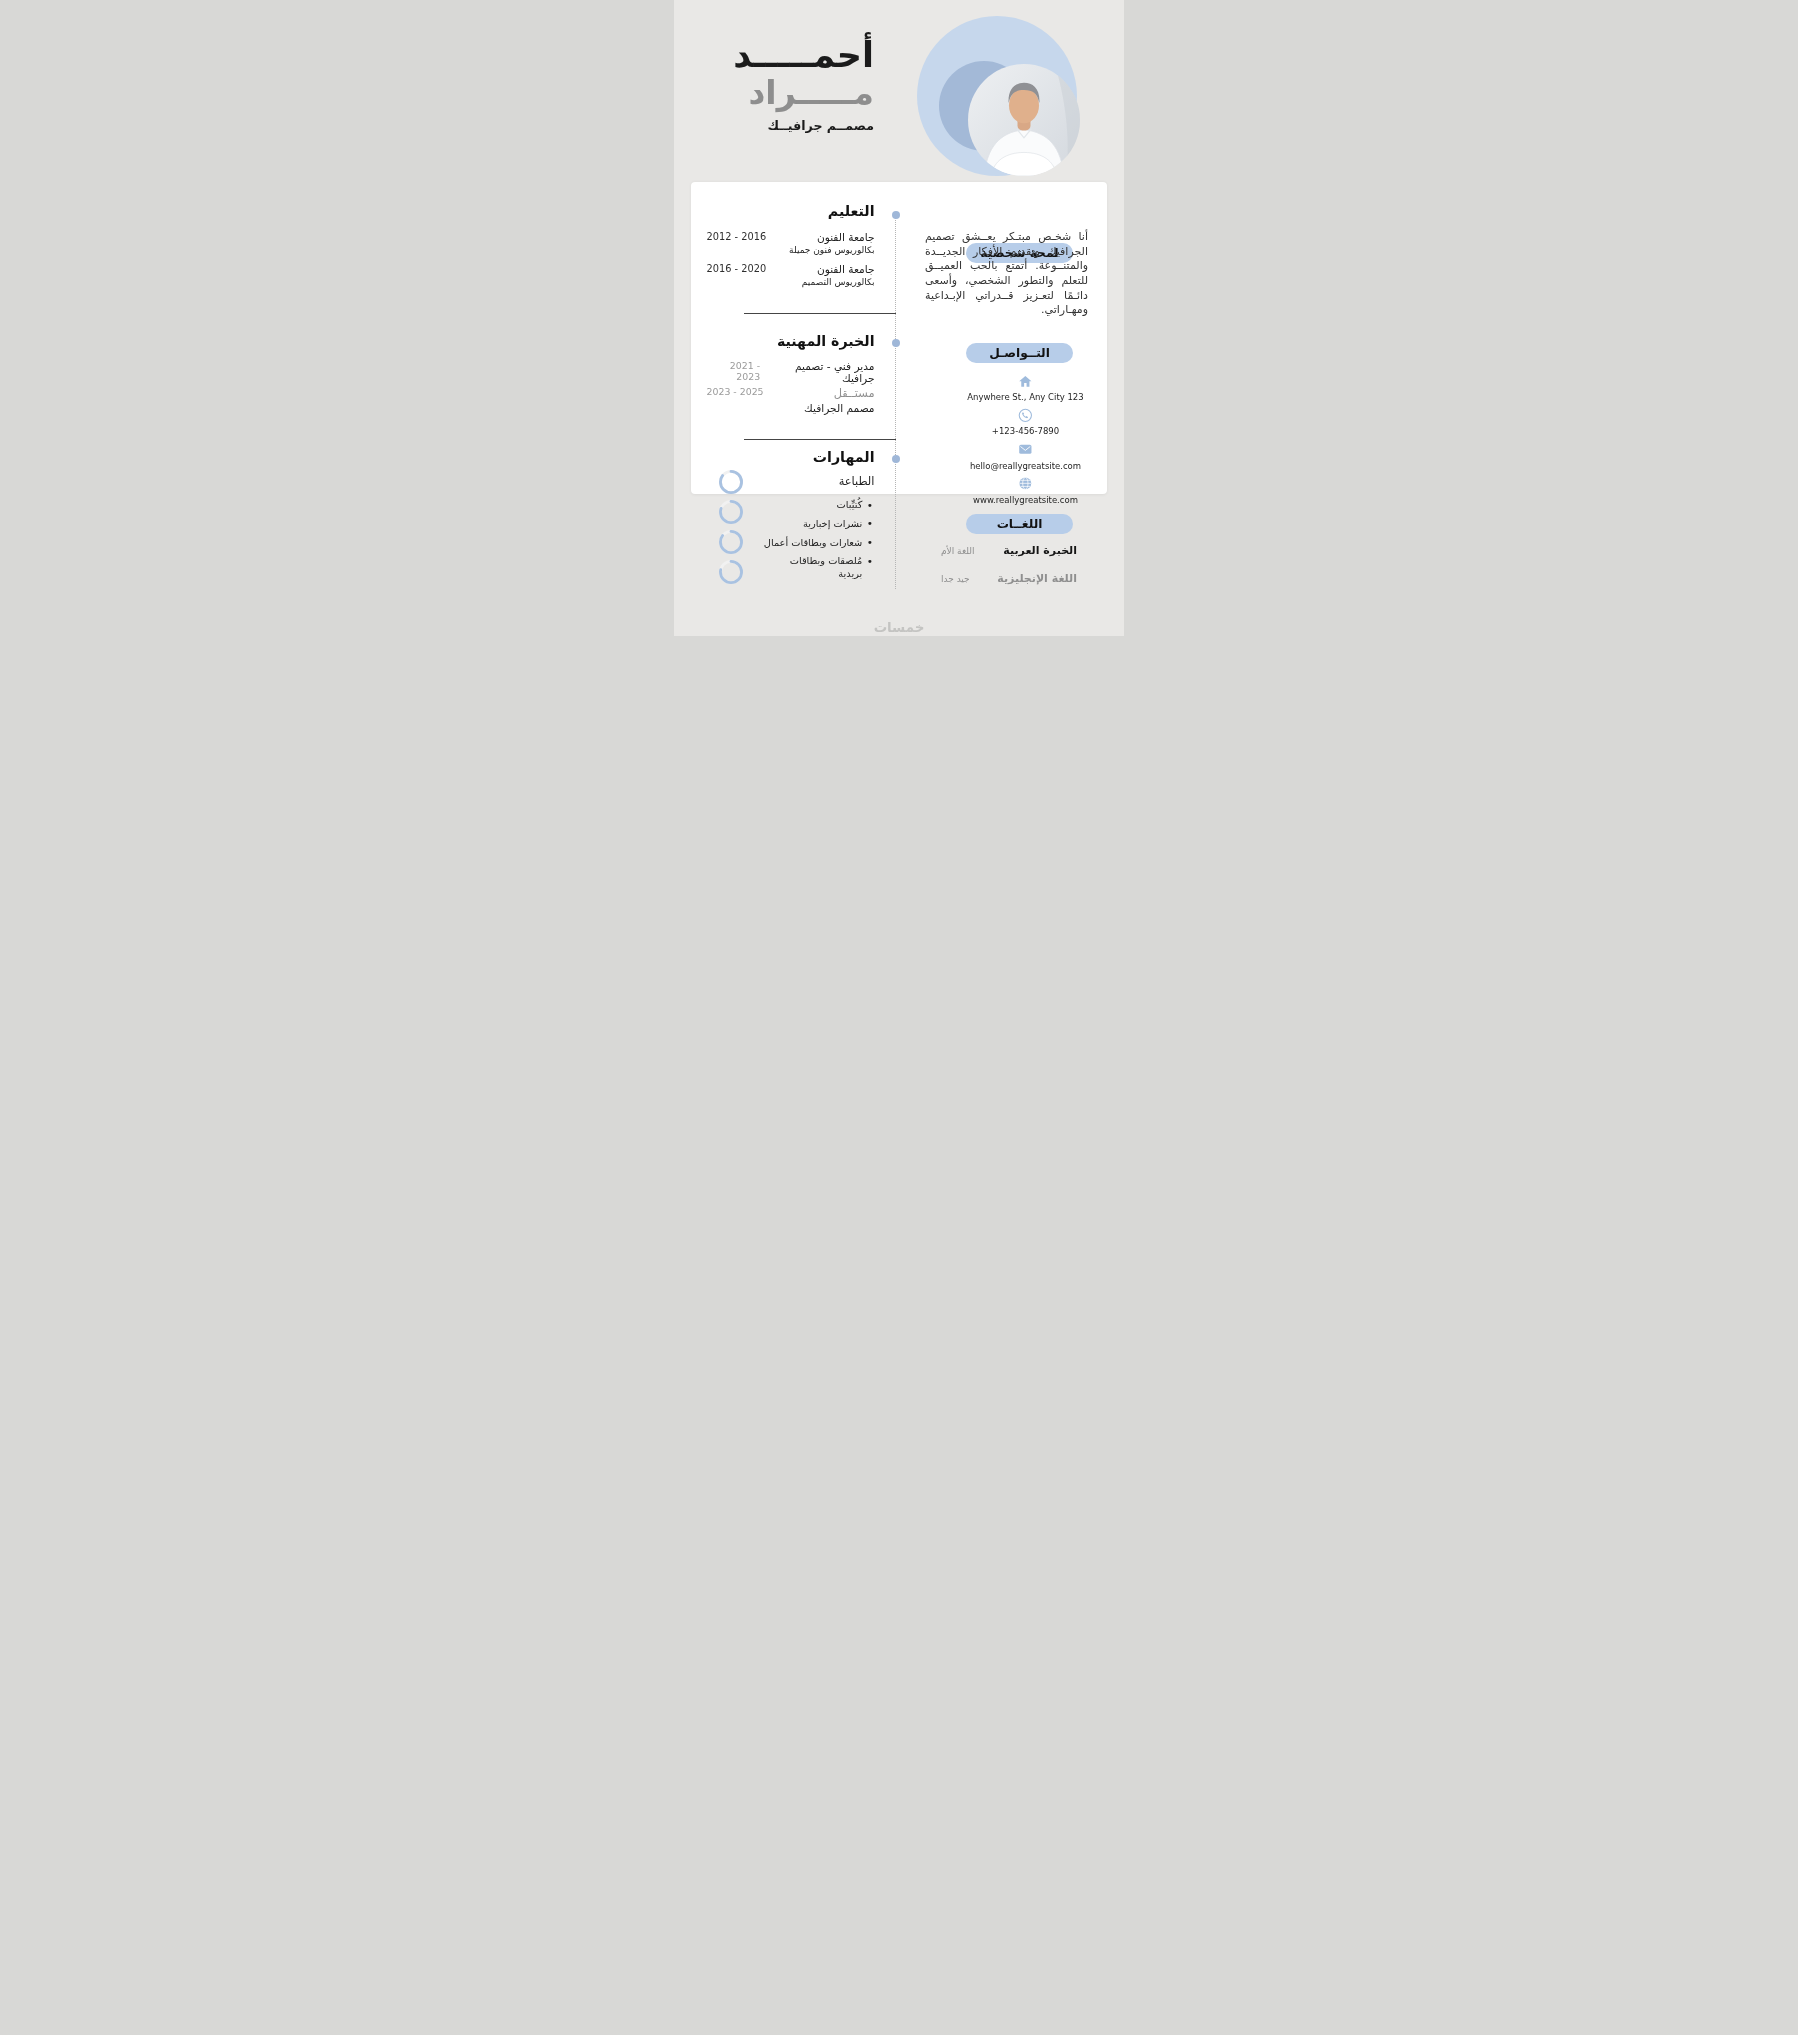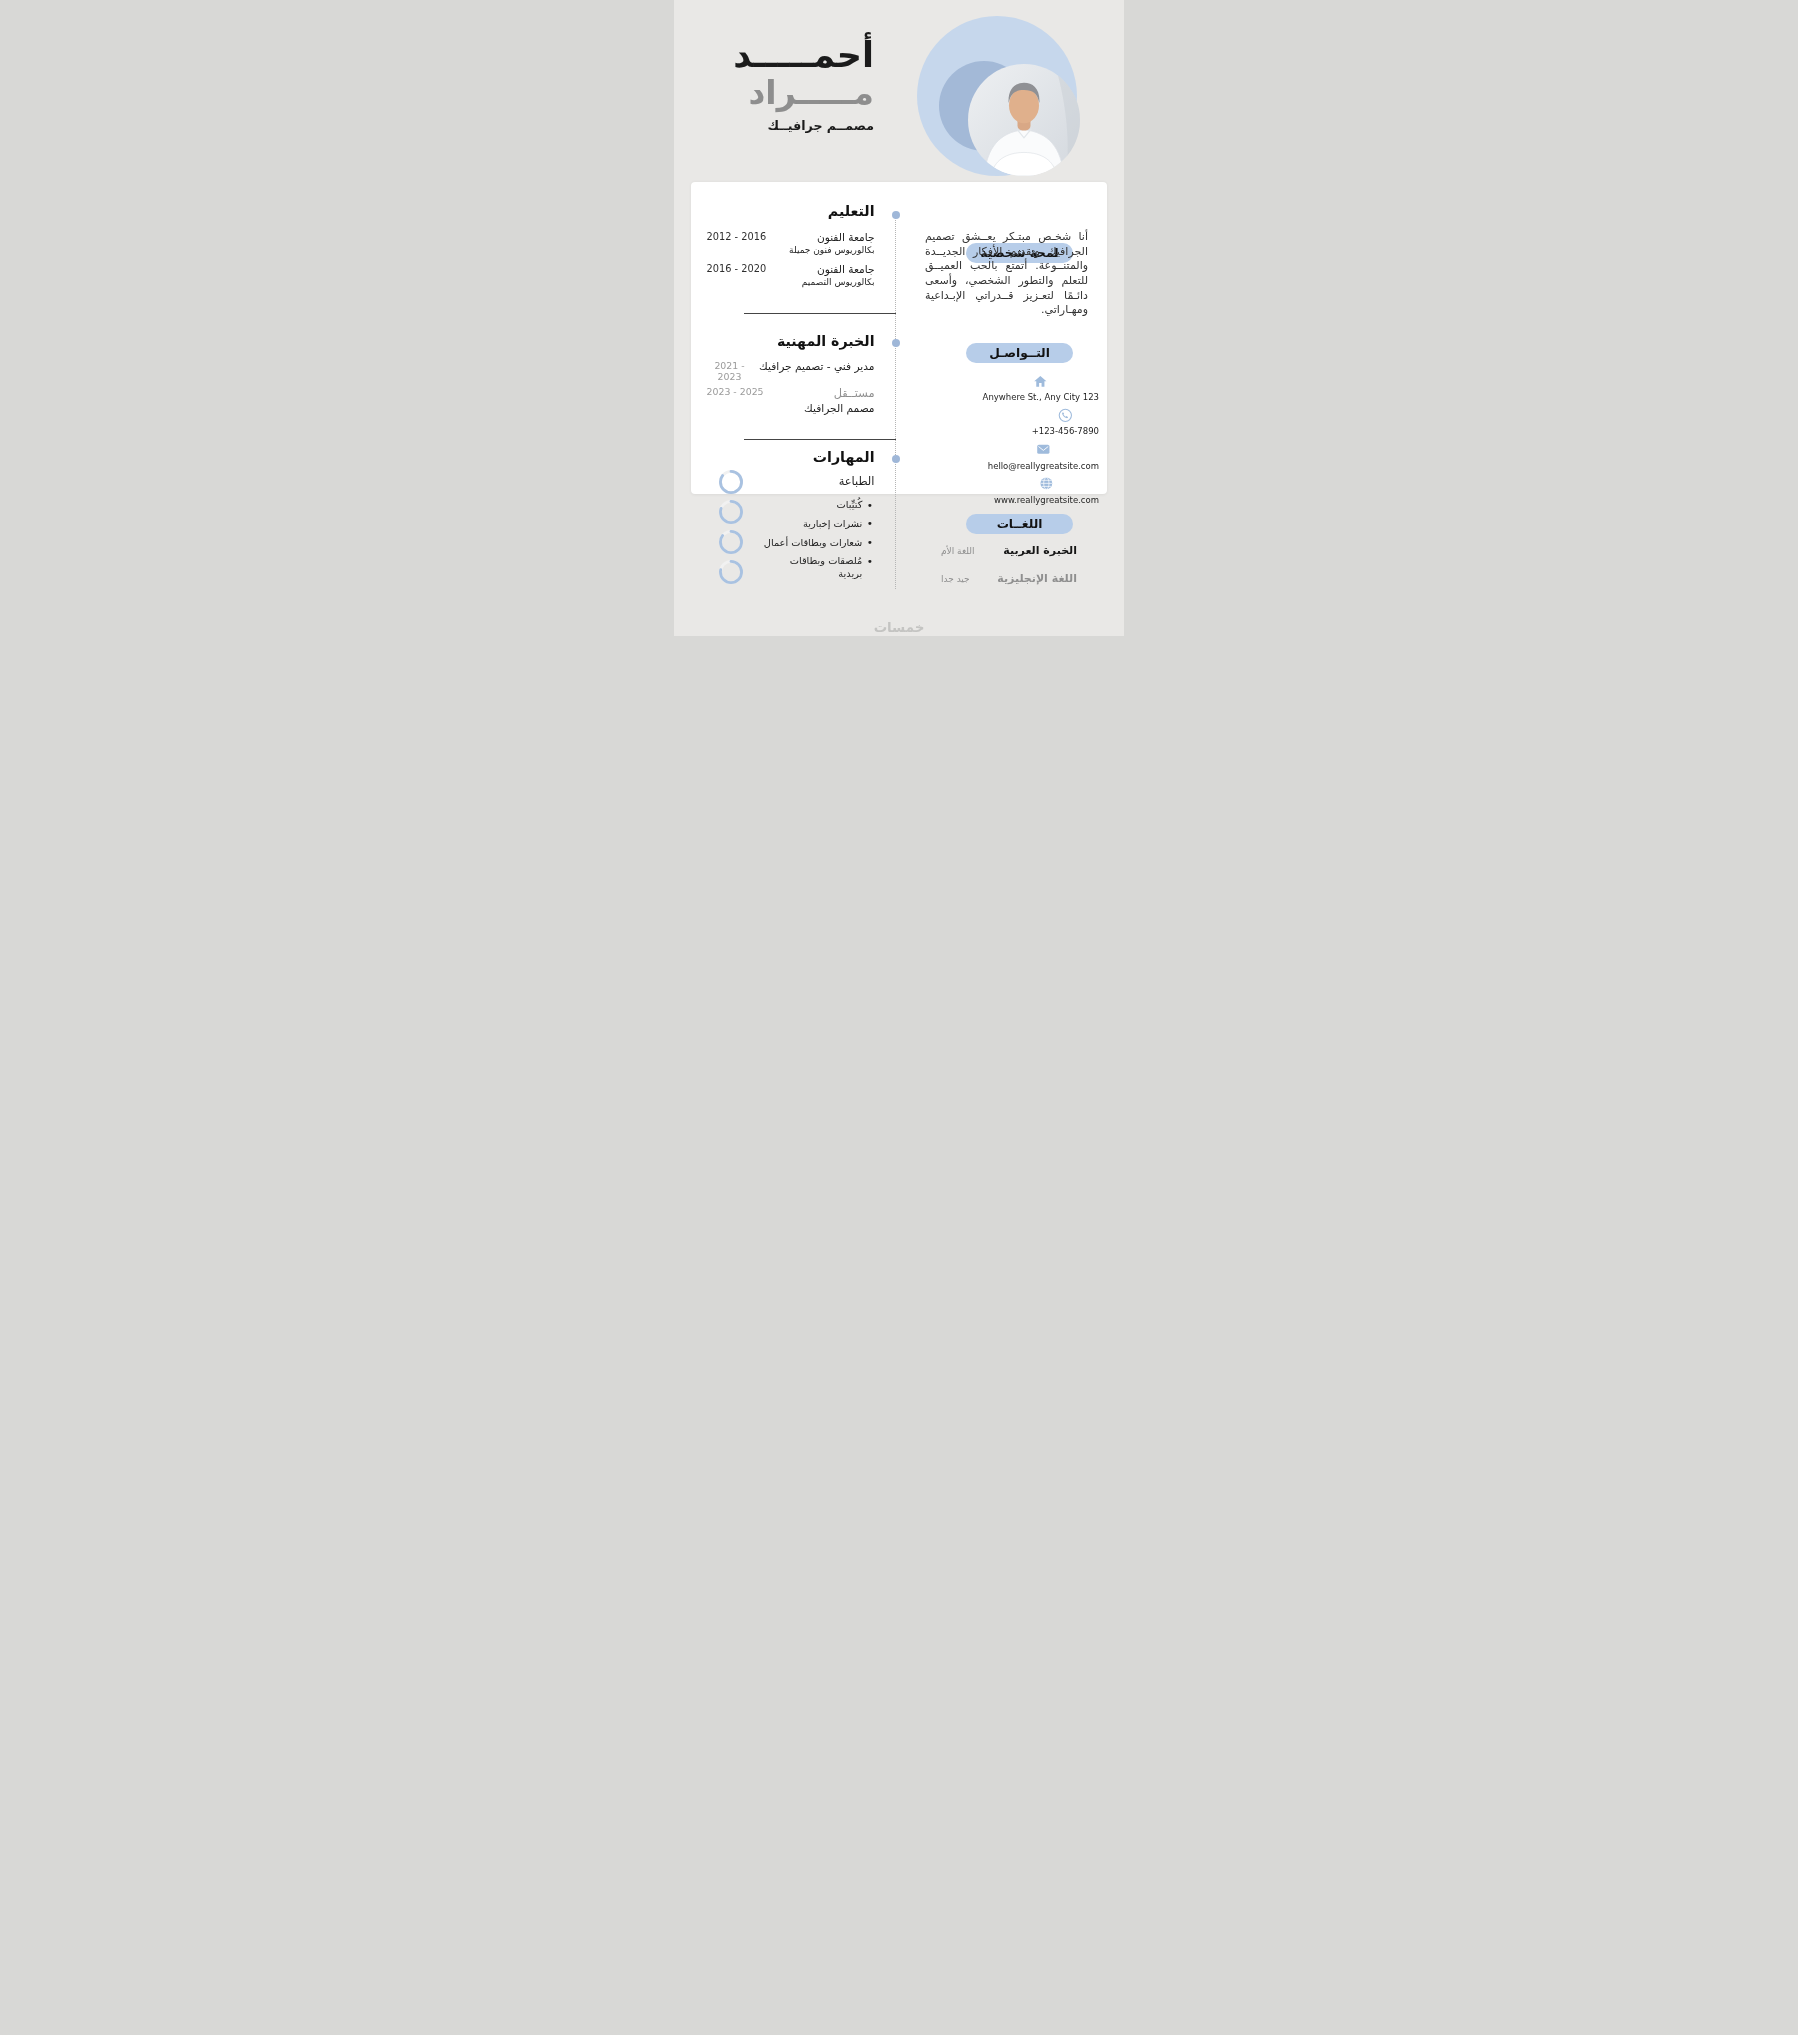--- a/index.html
+++ b/index.html
@@ -51,21 +51,21 @@
   .sub-line { position:absolute; left:15.5px; width:168px; direction:rtl;
     text-align:right; font-size:9px; color:#1d1d1d; }
 
   .edu-row1 { top:49px; } .edu-deg1 { top:63px; }
   .edu-row2 { top:81px; } .edu-deg2 { top:95px; }
 
   .divider { position:absolute; left:53px; width:152px; border-top:0.8px solid #454545; }
   .div-1 { top:131px; } .div-2 { top:257px; }
 
   .exp-row1 { top:178px; }
-  .exp-row1 .years { width:46px; white-space:normal; text-align:center; color:#9a9a9a; font-size:9.4px; }
+  .exp-row1 .years { width:46px; white-space:normal; text-align:right; color:#9a9a9a; font-size:9.4px;margin-left:8px; }
   .exp-row2 { top:204px; }
   .exp-row2 .main { font-size:11.4px; color:#8f8f8f; }
   .exp-row2 .years { color:#9a9a9a; font-size:9.4px; }
   .exp-sub { top:220px; font-size:10.6px; }
 
   .skill-cat { position:absolute; left:15.5px; width:168px; top:292px; direction:rtl;
     text-align:right; font-size:11.4px; color:#1d1d1d; }
   .skill-list { position:absolute; left:15.5px; top:317px; width:168px;
     direction:rtl; text-align:right; list-style:none; }
   .skill-list li { font-size:9.8px; color:#1d1d1d; line-height:1.3;
@@ -81,21 +81,21 @@
     background:#b7cde9; display:flex; align-items:center; justify-content:center;
     font-size:12.2px; font-weight:700; color:#121212; direction:rtl; }
   .pill-profile { top:23px; height:19.5px;margin-top:38px; }
   .pill-contact { top:161px; }
   .pill-lang { top:332px; }
 
   .profile-text { position:absolute; left:234px; top:48px; width:163px;
     direction:rtl; text-align:justify; font-size:11px; line-height:1.33; color:#333333; }
 
   .contact-list { position:absolute; left:261px; top:192px; width:147px;
-    display:flex; flex-direction:column; align-items:flex-end; gap:5.7px; }
+    display:flex; flex-direction:column; align-items:center; gap:5.7px; }
   .contact-item { display:flex; flex-direction:column; align-items:center; }
   .cicon { width:14.7px; height:14.7px; }
   .cicon svg { display:block; width:14.7px; height:14.7px; }
   .ctext { margin-top:3.7px; font-size:8.5px; color:#1e1e1e; }
 
   .lang-row { position:absolute; left:250px; width:136px; direction:rtl;
     display:flex; justify-content:space-between; align-items:baseline; }
   .lang-row-1 { top:362px; }
   .lang-row-2 { top:390px; }
   .lang-row-1 .lang-name { font-size:11px; font-weight:700; color:#161616; }

